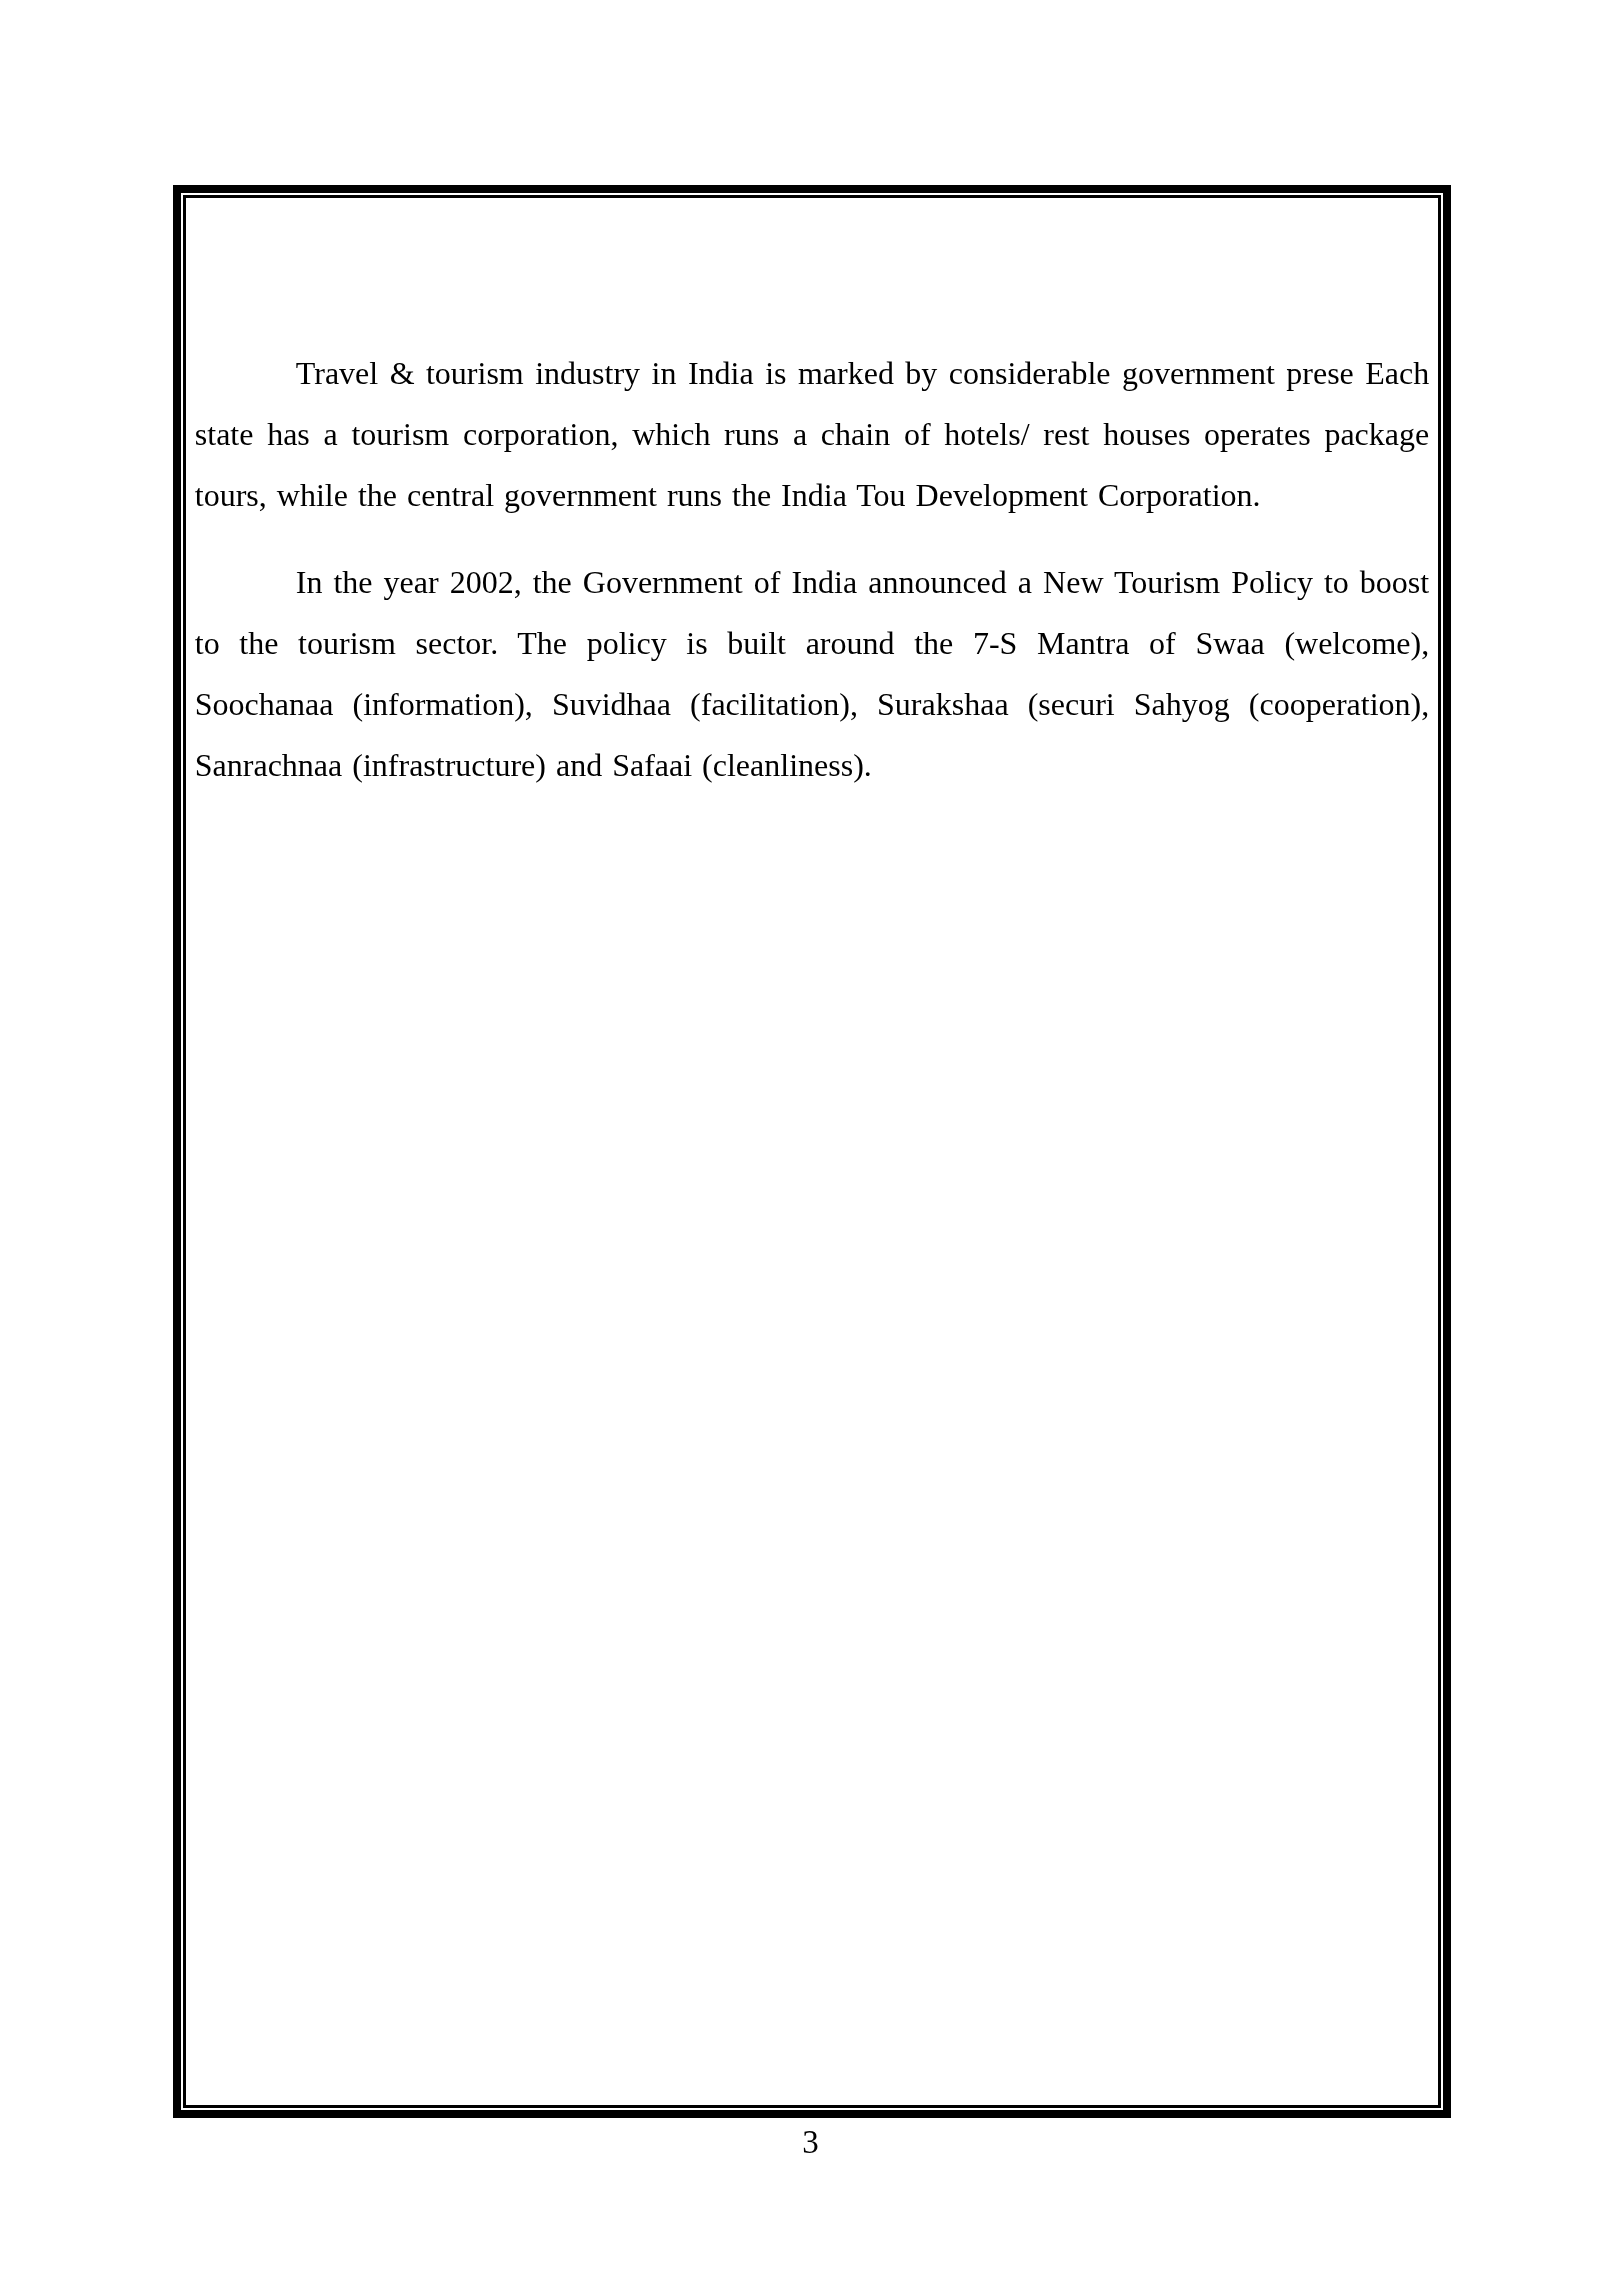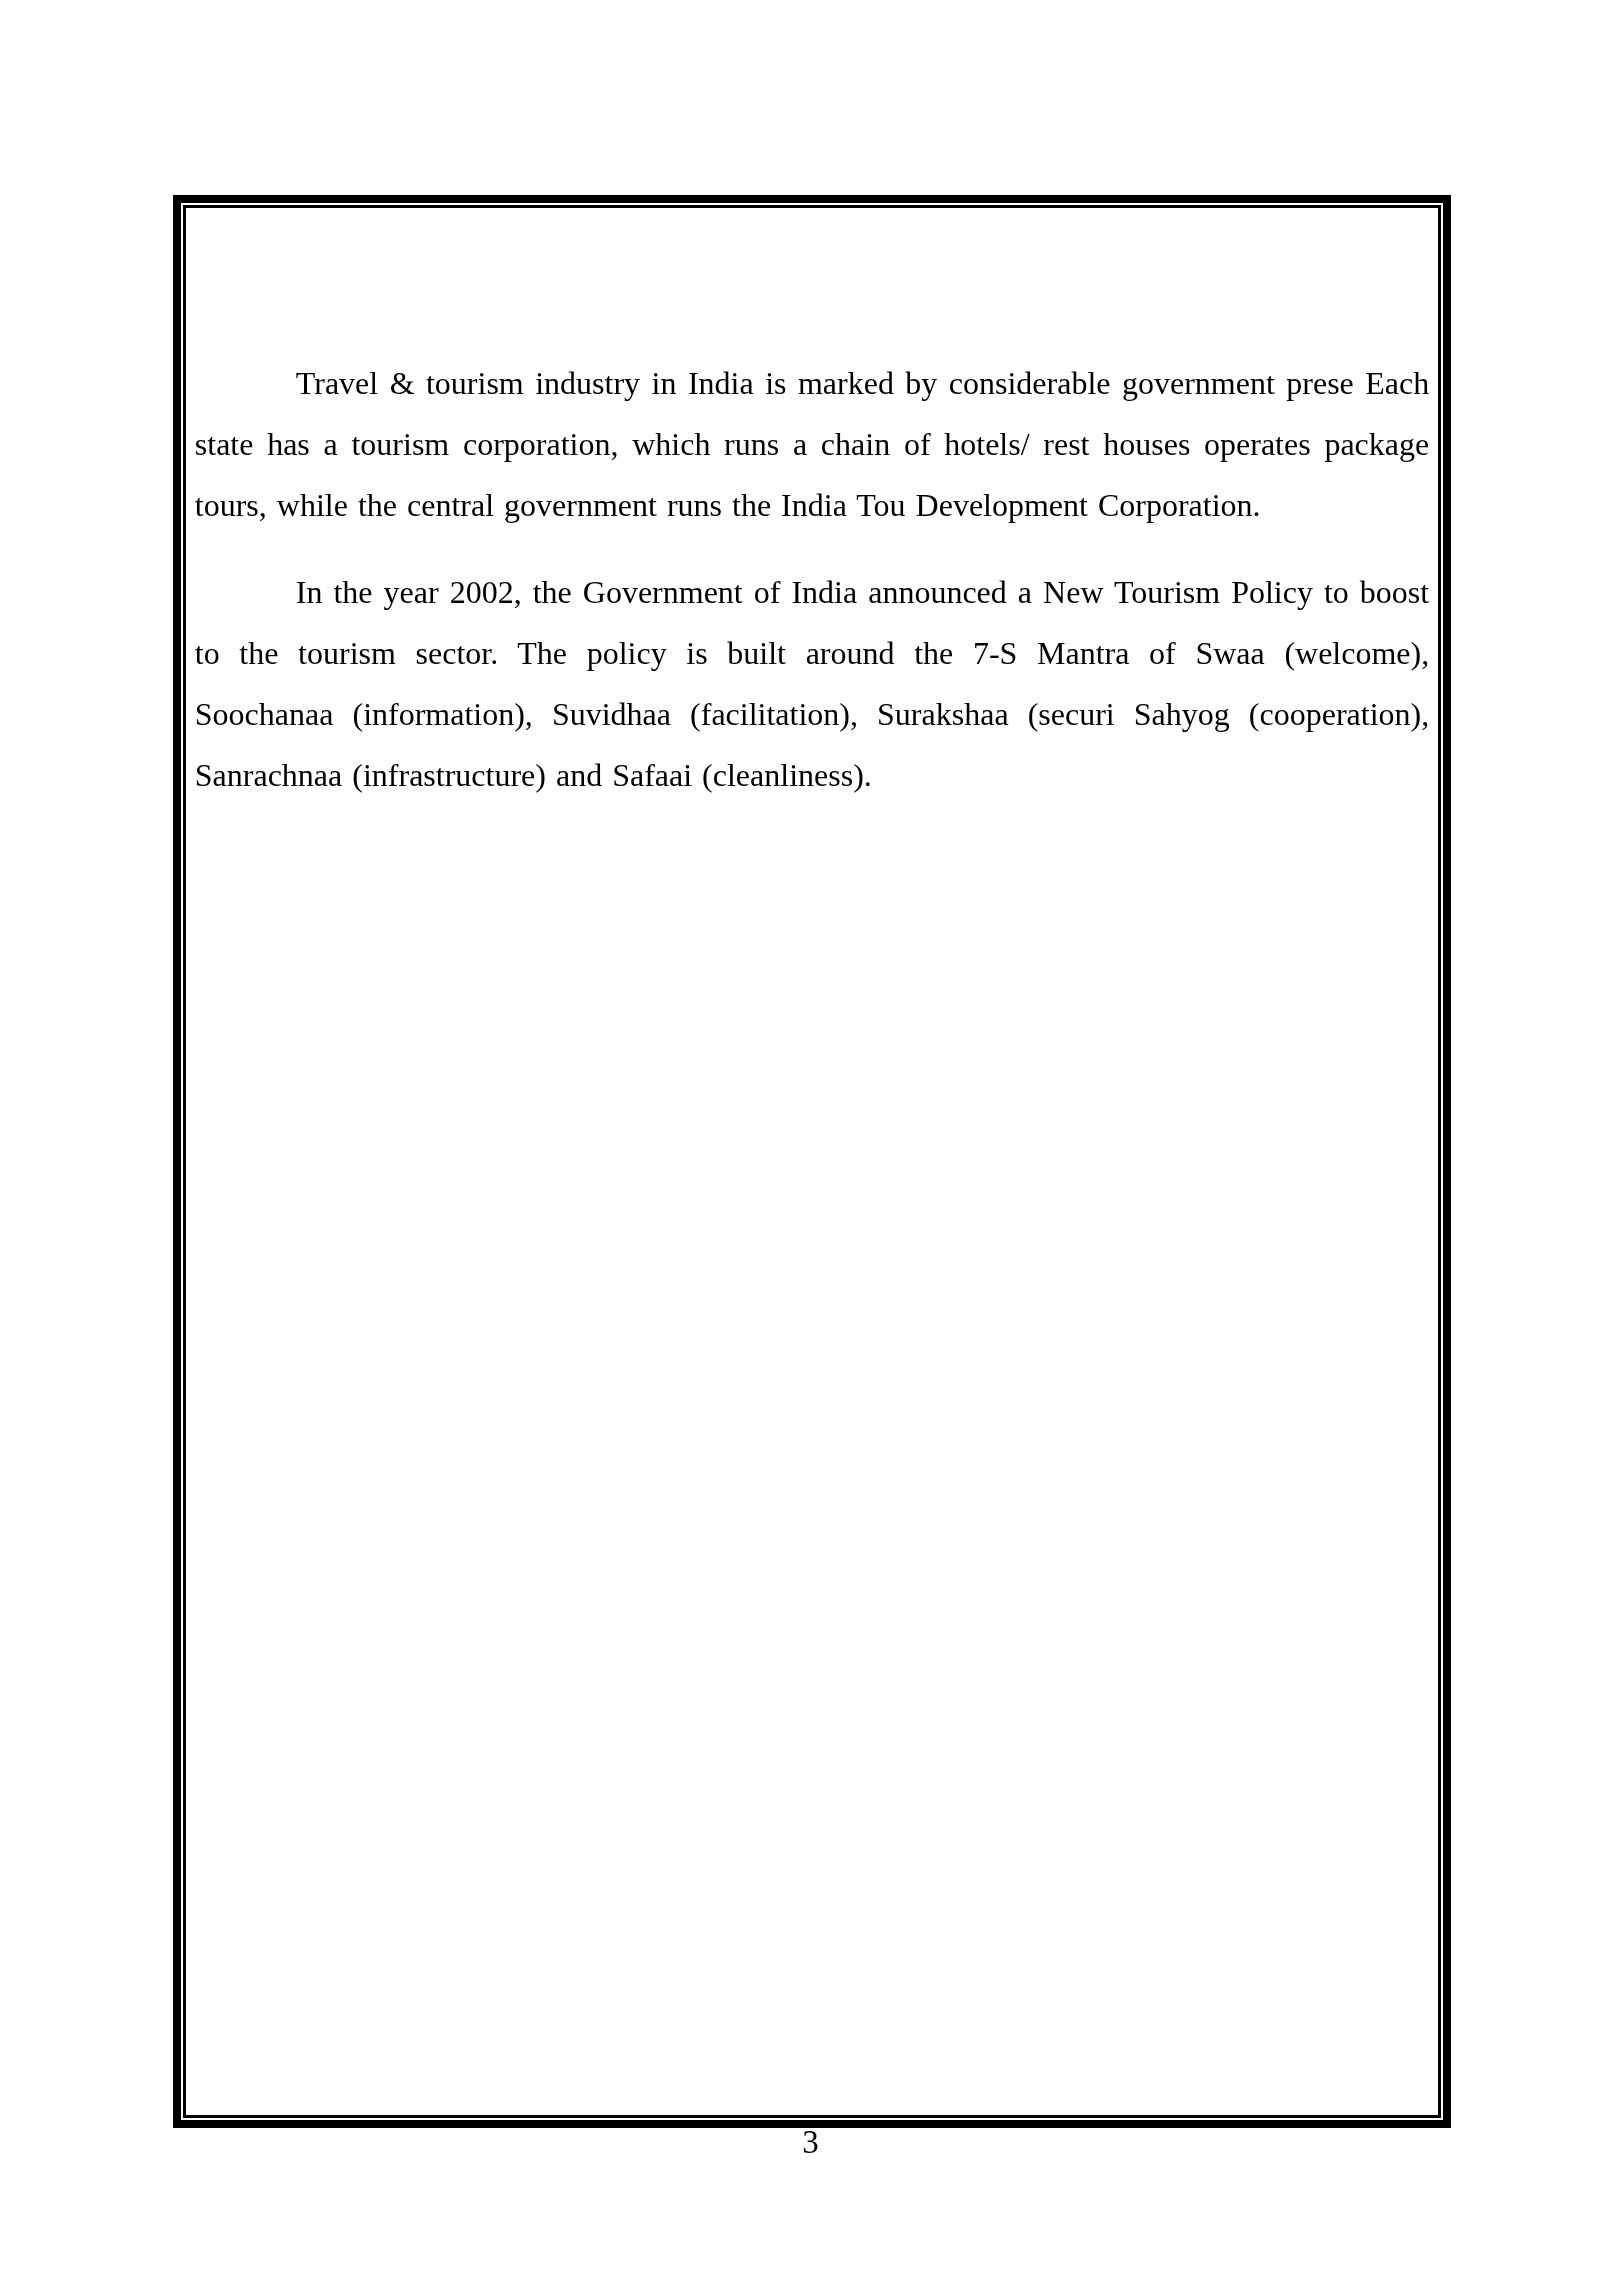--- a/index.html
+++ b/index.html
@@ -10,21 +10,21 @@
   body {
     width: 1621px;
     height: 2293px;
     position: relative;
     font-family: "Liberation Serif", serif;
     color: #000000;
   }
   .page-frame {
     position: absolute;
     left: 173px;
-    top: 195px;
+    top: 185px;
     width: 1278px;
     height: 1933px;
     box-sizing: border-box;
     border: 8.8px solid #000000;
   }
   .page-frame-inner {
     position: absolute;
     top: 2px;
     left: 2px;
     right: 2px;

